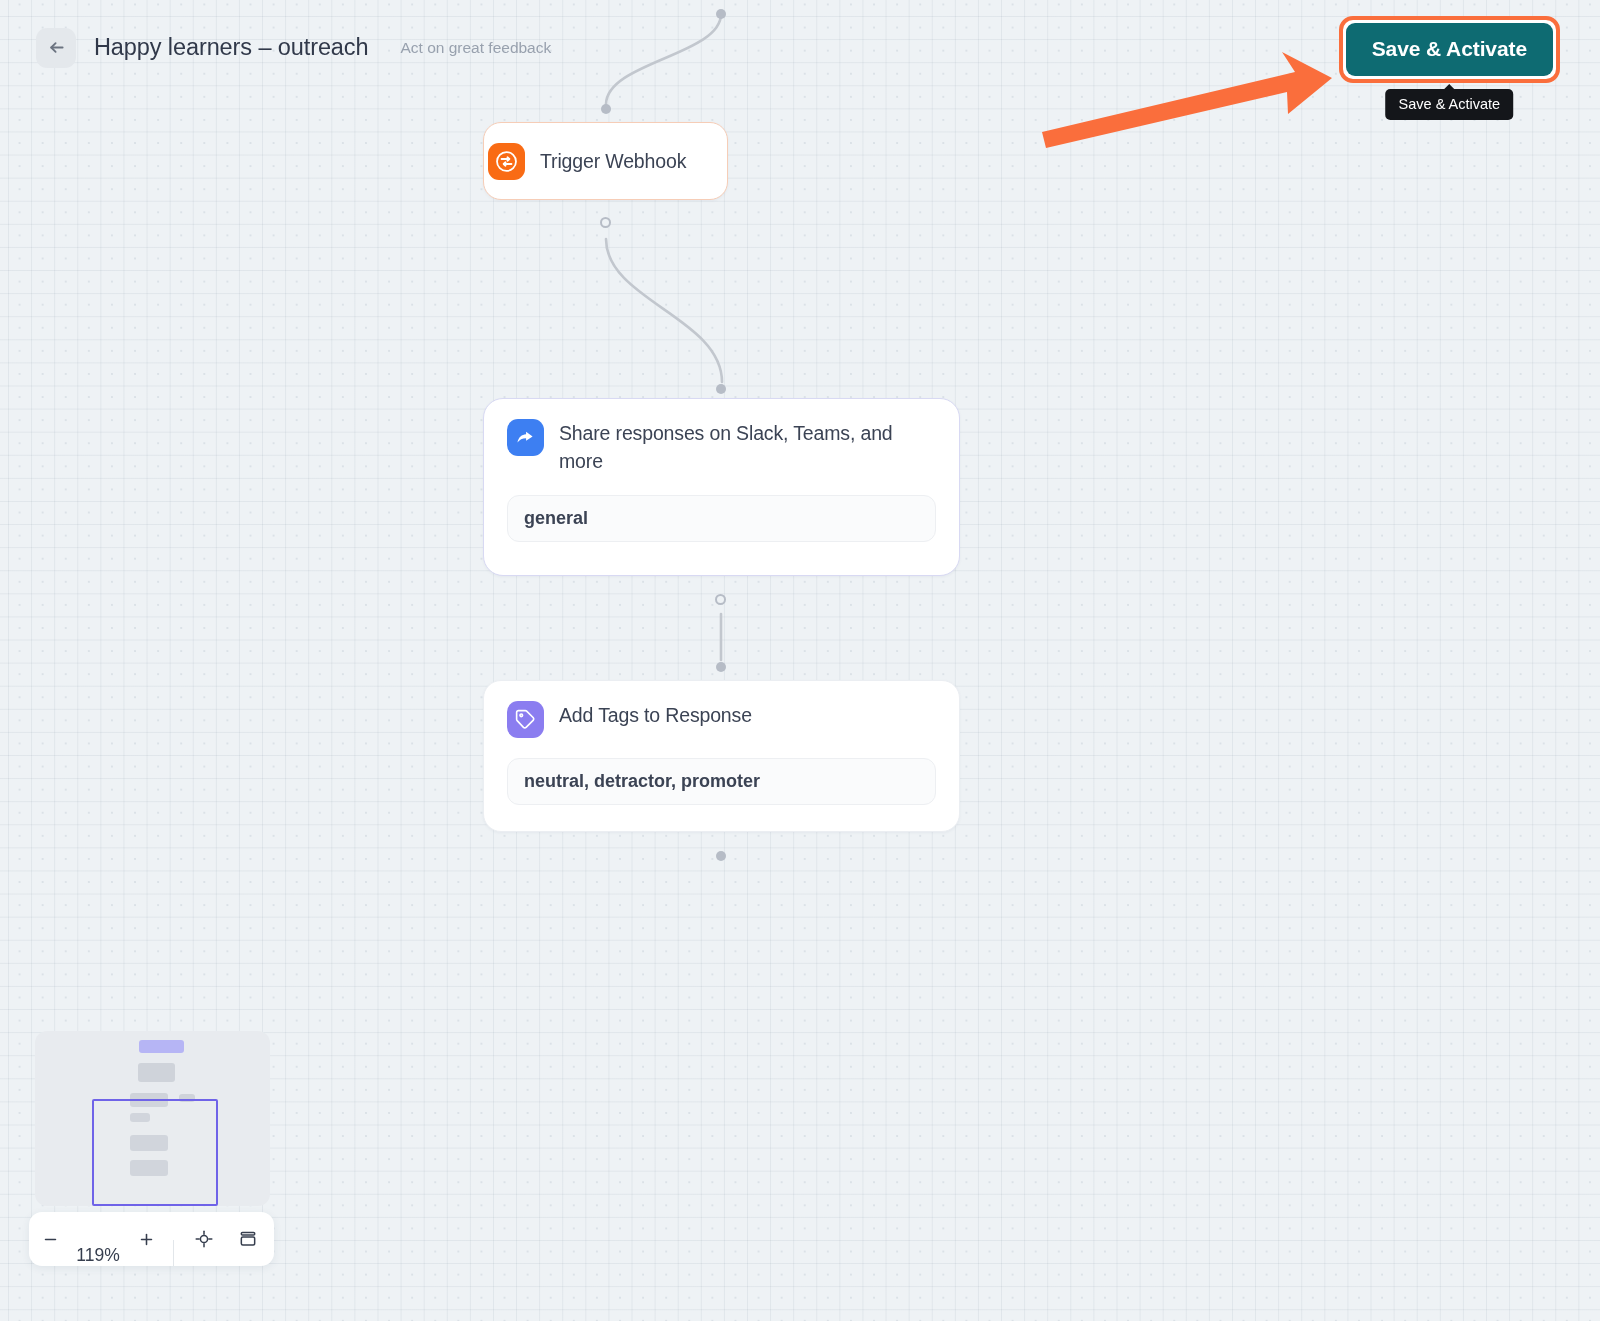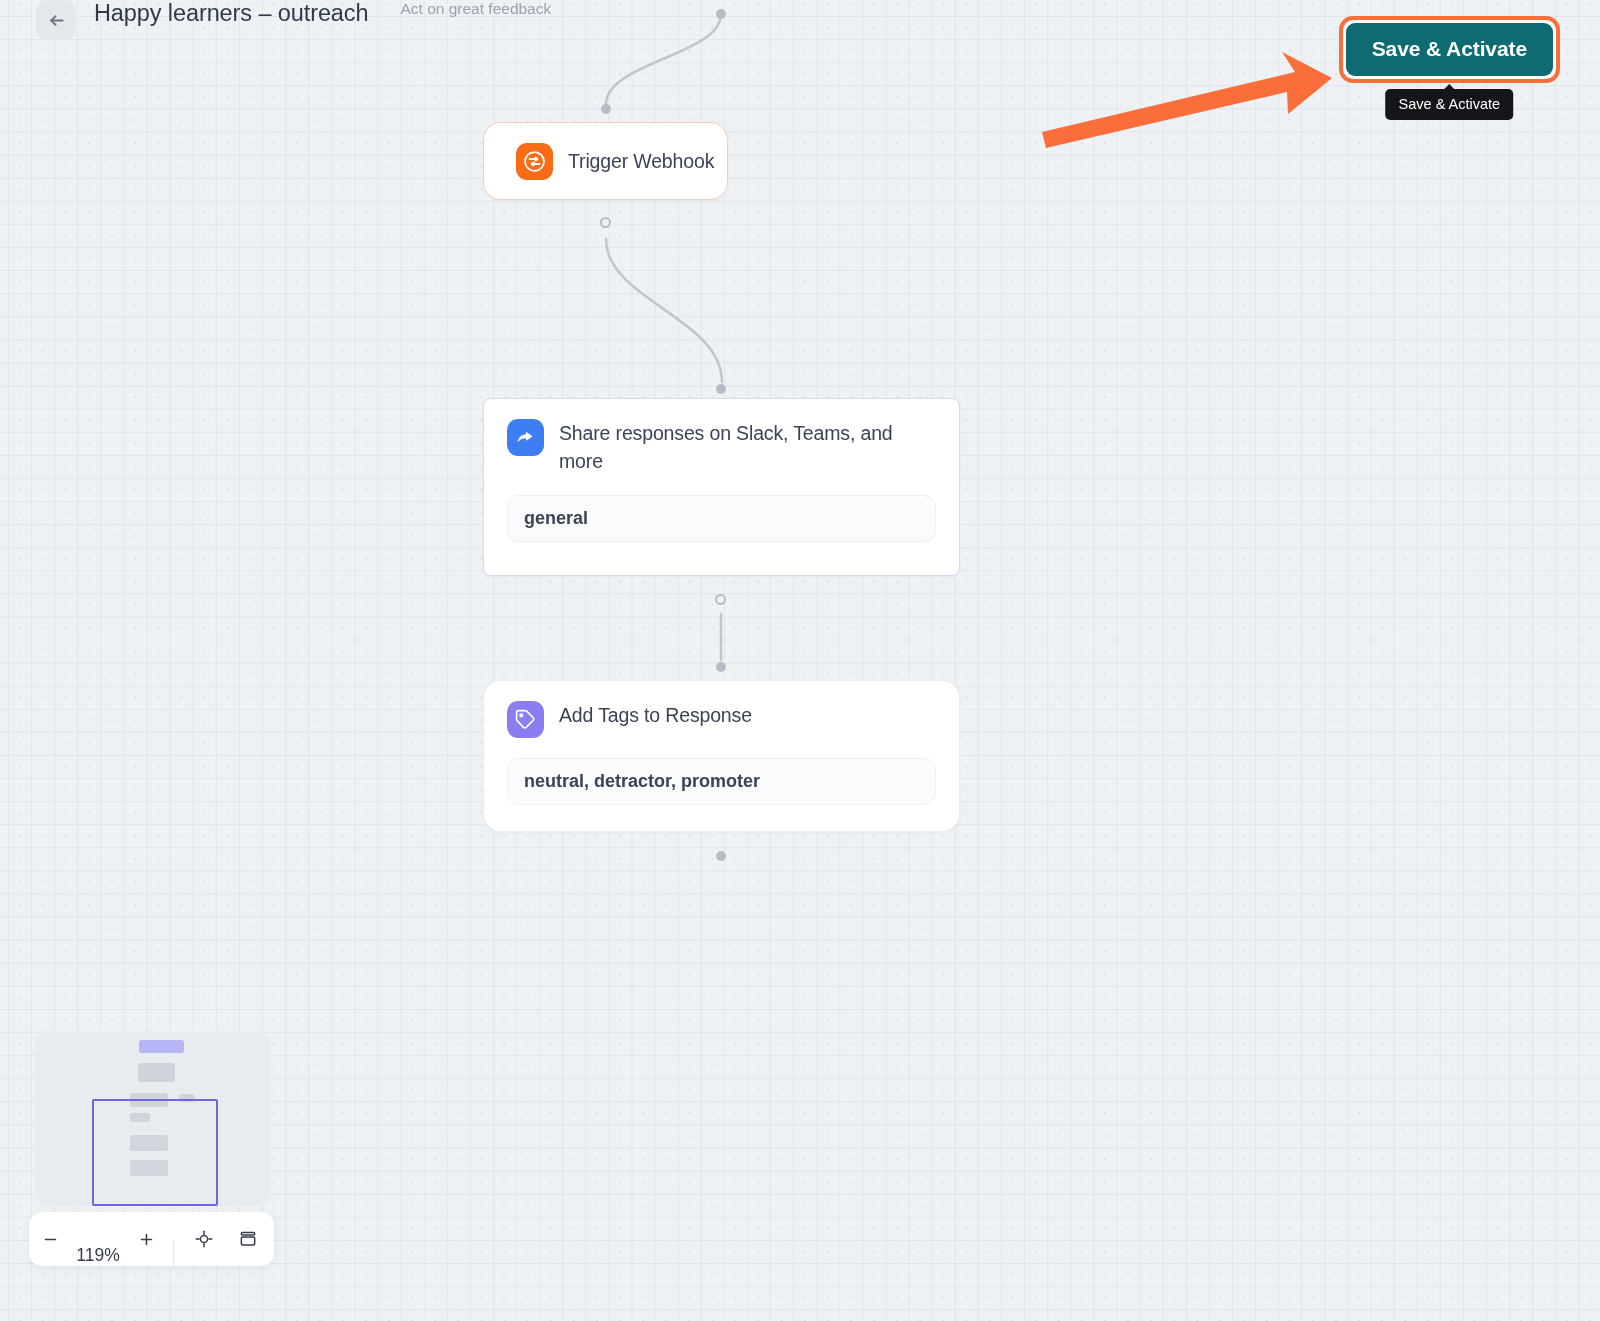--- a/index.html
+++ b/index.html
@@ -24,21 +24,21 @@
     background-image: radial-gradient(circle at center, rgba(150,165,180,0.22) 1.1px, transparent 1.2px);
     background-size: 23.1px 23.1px;
     background-position: 8px 16px;
     pointer-events: none;
   }
 
   
   #header {
     position: absolute; left: 0; top: 0;
     width: 1600px; height: 95px;
-    display: flex; align-items: flex-start;
+    display: flex; align-items: center;
     padding-left: 36px;
     z-index: 40;
   }
   #back-btn {
     width: 40px; height: 40px;
     border-radius: 11px;
     background: #e4e8ec;
     border: none;
     display: flex; align-items: center; justify-content: center;
     cursor: pointer;
@@ -135,26 +135,26 @@
     background: #ffffff;
     z-index: 20;
   }
   #node-trigger {
     left: 483px; top: 122px;
     width: 245px; height: 78px;
     border-radius: 18px;
     border: 1.4px solid #f6cdb7;
     box-shadow: 0 1px 3px rgba(40,60,90,0.05);
     display: flex; align-items: center;
-    padding-left: 32px;
+    padding-left: 4px;
   }
   #node-share {
     left: 483px; top: 398px;
     width: 477px; height: 178px;
-    border-radius: 8px;
+    border-radius: 20px;
     border: 1.4px solid #d8d9f3;
     box-shadow: 0 1px 3px rgba(40,60,90,0.05);
     padding: 20px 23px;
   }
   #node-tags {
     left: 483px; top: 680px;
     width: 477px; height: 152px;
     border-radius: 18px;
     border: 1.4px solid #ebeef2;
     box-shadow: 0 1px 3px rgba(40,60,90,0.05);

